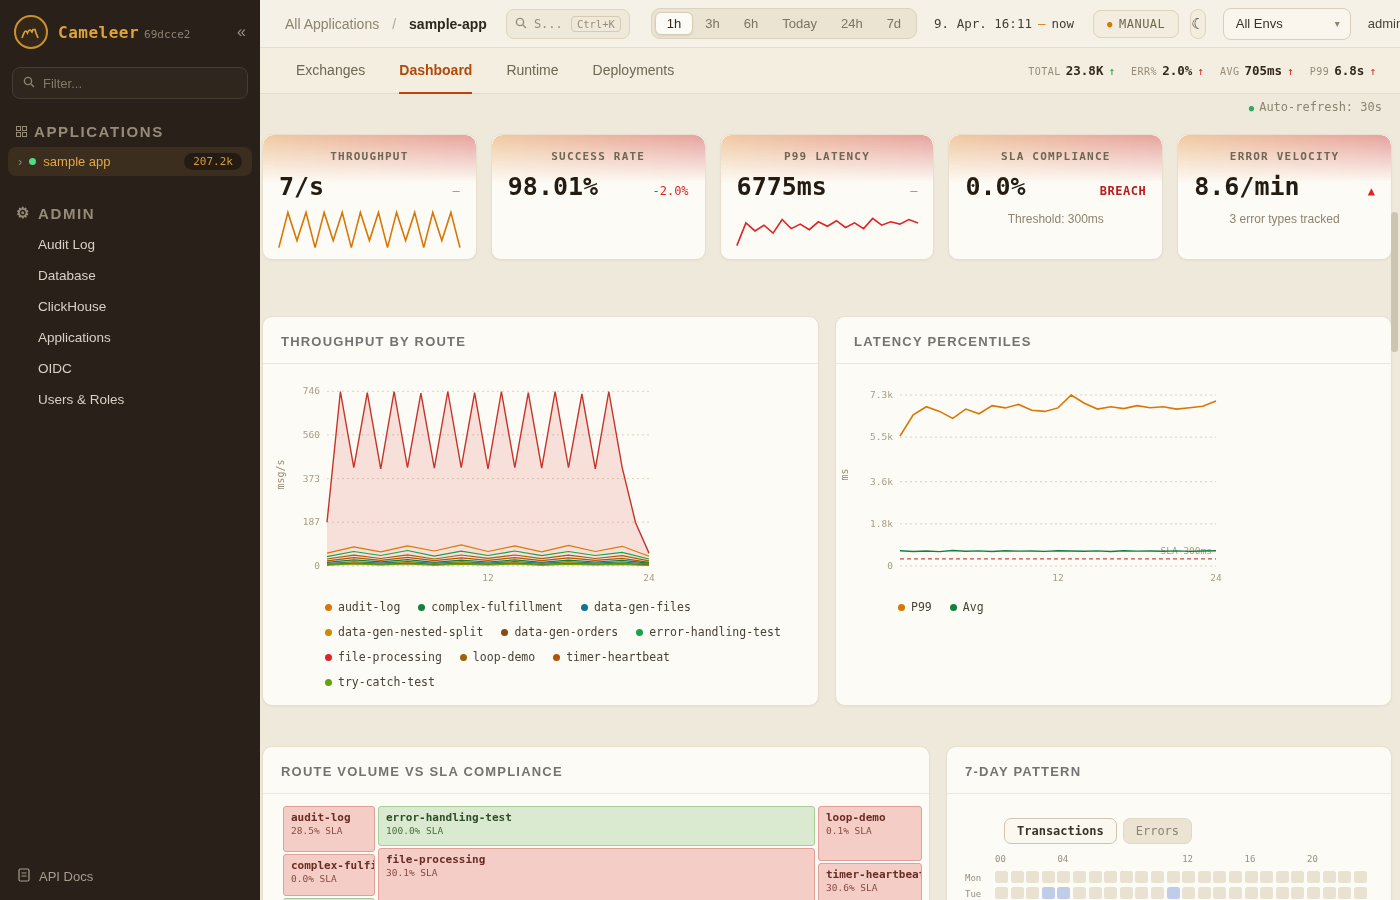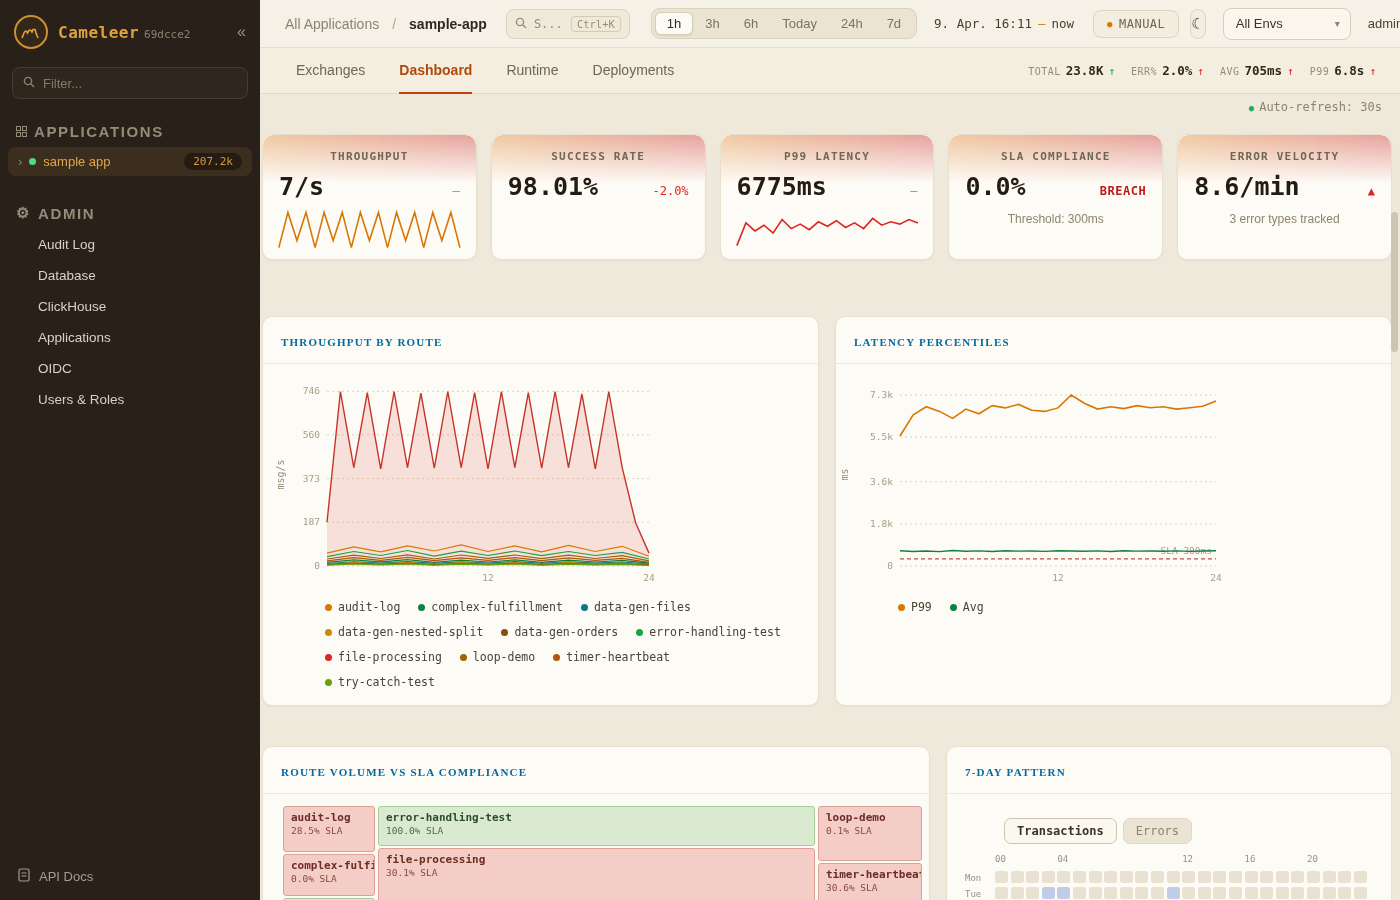--- a/index.html
+++ b/index.html
@@ -78,21 +78,21 @@
   .kpi-sub { margin-top:11px; font-size:12px; color:#8d8371; }
   .kpi-spark { position:absolute; left:14px; right:14px; bottom:7px; height:44px; }
   .kpi-spark.short { height:34px; bottom:10px; }
 
   
   .charts-row { display:flex; gap:16px; margin-top:56px; }
   .bottom-row { display:flex; gap:16px; margin-top:40px; }
   .card { background:#fdfbf5; border:1px solid #e8dfcd; border-radius:10px; box-shadow:0 1px 2px rgba(90,70,40,.06); overflow:hidden; }
   .chart-card { flex:1; min-height:356px; }
   .card-header { padding:15px 18px 13px; border-bottom:1px solid #efe6d5; }
-  .card-title { font-family:Liberation Serif, serif; font-size:11px; font-weight:bold; letter-spacing:1.2px; color:#0369a1; }
+  .card-title { font-family:Liberation Sans, sans-serif; font-size:13px; font-weight:bold; letter-spacing:1.2px; color:#737373; }
   .chart-body { padding:12px 18px 0; position:relative; }
   .ylabel { position:absolute; left:2px; top:46%; transform:rotate(-90deg); transform-origin:center; font-family:"DejaVu Sans Mono",monospace; font-size:10px; color:#9a8f7b; }
   svg text.tick { font-family:"DejaVu Sans Mono",monospace; font-size:9.5px; fill:#a89d87; }
   svg text.thr { font-size:9.5px; }
   .legend { display:flex; flex-wrap:wrap; gap:11px 18px; padding:8px 18px 16px 62px; max-width:540px; }
   .legend-item { display:flex; align-items:center; gap:6px; font-family:"DejaVu Sans Mono",monospace; font-size:11.5px; color:#4a4236; }
   .legend-dot { width:7px; height:7px; border-radius:50%; flex-shrink:0; }
 
   
   .treemap-card { flex:1.5; min-height:320px; }

